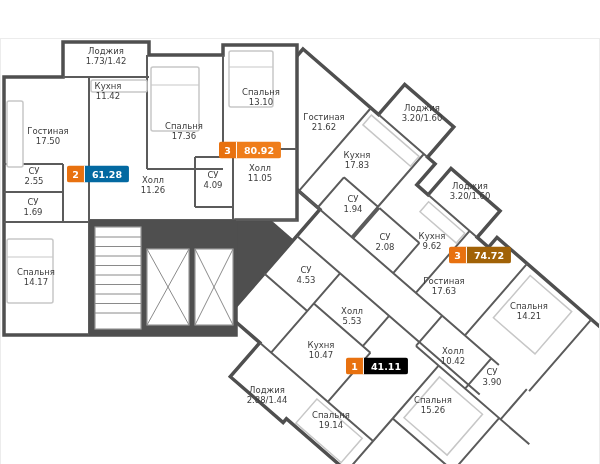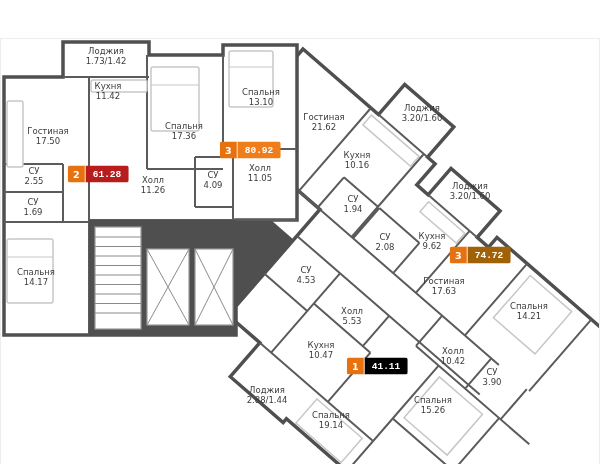--- a/index.html
+++ b/index.html
@@ -16,21 +16,21 @@
     text-align:center;font-size:8.5px;line-height:1.18;color:#3c3c3c;
     white-space:nowrap;pointer-events:none;
   }
   .room-label .rname,.room-label .rarea{display:block;}
   .badge{
     position:absolute;transform:translate(-50%,-50%);
     display:flex;align-items:stretch;height:17px;border-radius:2.5px;
     overflow:hidden;color:#fff;font-size:9.5px;font-weight:bold;cursor:pointer;
   }
   .badge .num{width:17px;display:flex;align-items:center;justify-content:center;border-right:1.5px solid #fff;}
-  .badge .barea{display:flex;align-items:center;padding:0 7px;font-family:Liberation Mono, monospace;}
+  .badge .barea{display:flex;align-items:center;padding:0 7px;}
 </style>
 </head>
 <body>
 
 <div class="plan">
   <svg id="plan-svg" width="600" height="464" viewBox="0 0 600 464">
       <polygon points="302,10 377.5,75.6 403.7,45.4 452.8,88 426.6,118.2 434.1,124.8 415.8,145.9 427.1,155.8 450,129.4 499.1,172 476.2,198.4 487.5,208.3 496,198.4 715,388.7 534.6,596.3 285.4,379.8 282.1,383.6 229.3,337.7 258.8,303.7 227.1,276.2 318.9,170.5 229.8,93" fill="#ffffff" stroke="#4f4f4f" stroke-width="3.5" stroke-linejoin="miter"></polygon>
       <polygon points="203.6,123.3 292.7,200.7 227.1,276.2 138,198.8" fill="#4f4f4f"></polygon>
       <path d="M369.9 69.0L297.8 152.1M422.8 115.0L350.6 198.0M342.9 138.3L376.9 167.8M342.9 138.3L316.7 168.5M378.4 169.1L418.4 203.9M378.4 169.1L352.1 199.3M418.4 203.9L392.2 234.1M468.6 191.9L414.8 253.8M526.2 224.7L463.9 296.4M590.4 280.4L528.1 352.2M248.7 109.5L497.9 325.9M296.0 196.9L478.7 355.6M441.2 276.7L415.0 306.9M490.3 319.4L464.1 349.6M525.8 350.2L499.6 380.4M415.0 306.9L528.3 405.3M437.6 326.6L391.7 379.5M391.7 379.5L493.7 468.0M498.1 379.1L452.1 431.9M339.0 234.3L270.1 313.6M263.2 234.6L306.2 272.0M388.1 276.9L361.8 307.1M312.8 264.5L369.4 313.7M369.4 313.7L326.8 362.8M258.8 303.7L372.0 402.1M391.7 379.5L345.8 432.3M377.5 75.6L426.6 118.2M427.1 155.8L476.2 198.4" stroke="#5b5b5b" stroke-width="2" fill="none"></path>
       <polygon points="529.2,236.5 570.7,272.6 534,314.9 492.4,278.8" fill="#ffffff" stroke="#c7c7c7" stroke-width="1.5"></polygon>
@@ -98,21 +98,21 @@
       <div class="room-label" style="left: 35px; top: 238px;">
         <span class="rname">Спальня</span>
         <span class="rarea">14.17</span>
       </div>
       <div class="room-label" style="left: 323px; top: 83px;">
         <span class="rname">Гостиная</span>
         <span class="rarea">21.62</span>
       </div>
       <div class="room-label" style="left: 356px; top: 121px;">
         <span class="rname">Кухня</span>
-        <span class="rarea">10.16</span>
+        <span class="rarea">17.83</span>
       </div>
       <div class="room-label" style="left: 352px; top: 165px;">
         <span class="rname">СУ</span>
         <span class="rarea">1.94</span>
       </div>
       <div class="room-label" style="left: 384px; top: 203px;">
         <span class="rname">СУ</span>
         <span class="rarea">2.08</span>
       </div>
       <div class="room-label" style="left: 421px; top: 74px;">
@@ -162,21 +162,21 @@
       <div class="room-label" style="left: 266px; top: 356px;">
         <span class="rname">Лоджия</span>
         <span class="rarea">2.88/1.44</span>
       </div>
       <div class="room-label" style="left: 432px; top: 366px;">
         <span class="rname">Спальня</span>
         <span class="rarea">15.26</span>
       </div>
       <div class="badge" style="left: 97px; top: 135px;">
         <span class="num" style="background: rgb(232, 113, 15);">2</span>
-        <span class="barea" style="background: #b91c1c;">61.28</span>
+        <span class="barea" style="background: #0369a1;">61.28</span>
       </div>
       <div class="badge" style="left: 249px; top: 111px;">
         <span class="num" style="background: rgb(232, 113, 15);">3</span>
         <span class="barea" style="background: rgb(239, 125, 26);">80.92</span>
       </div>
       <div class="badge" style="left: 479px; top: 216px;">
         <span class="num" style="background: rgb(232, 113, 15);">3</span>
         <span class="barea" style="background: #a16207;">74.72</span>
       </div>
       <div class="badge" style="left: 376px; top: 327px;">

